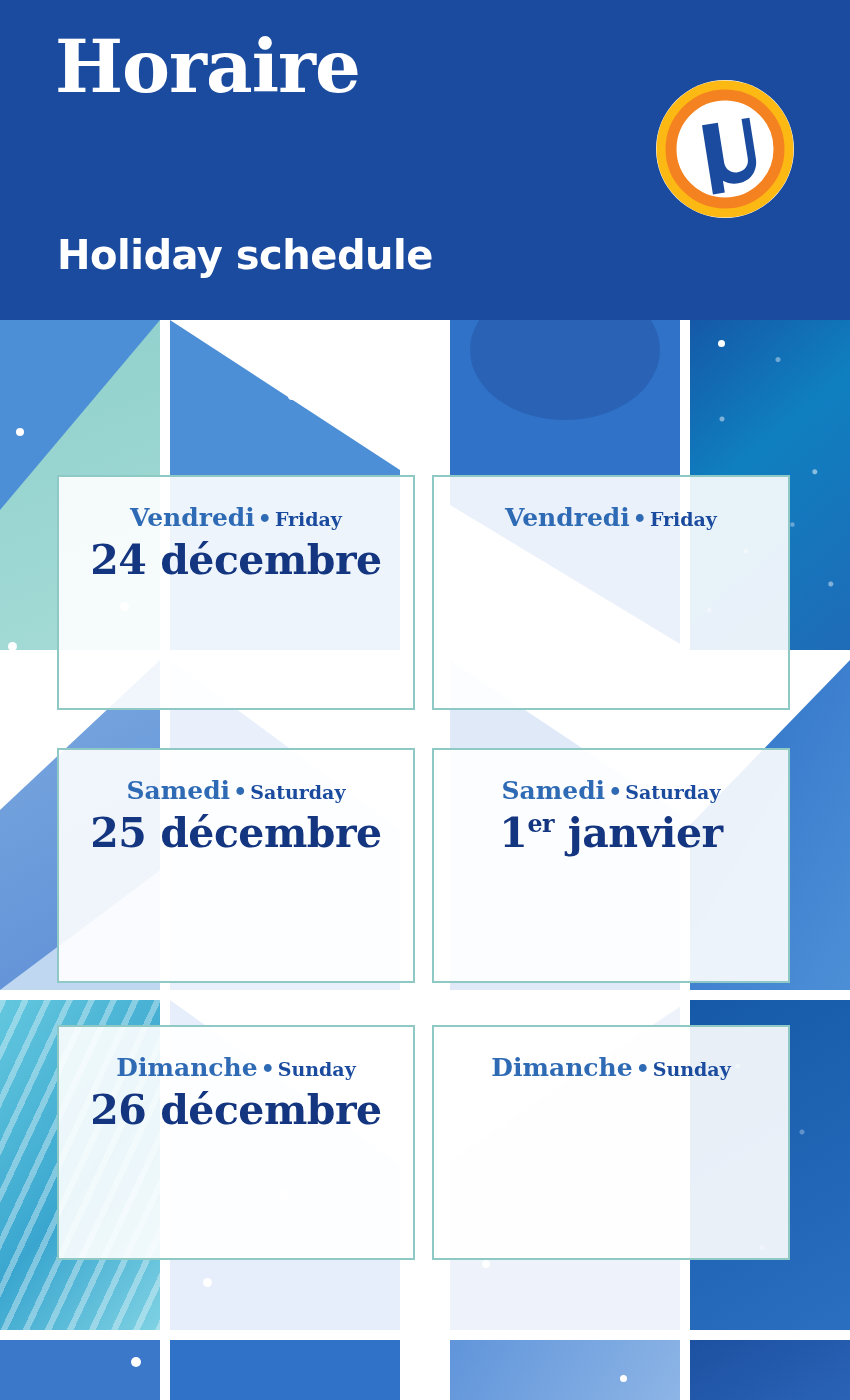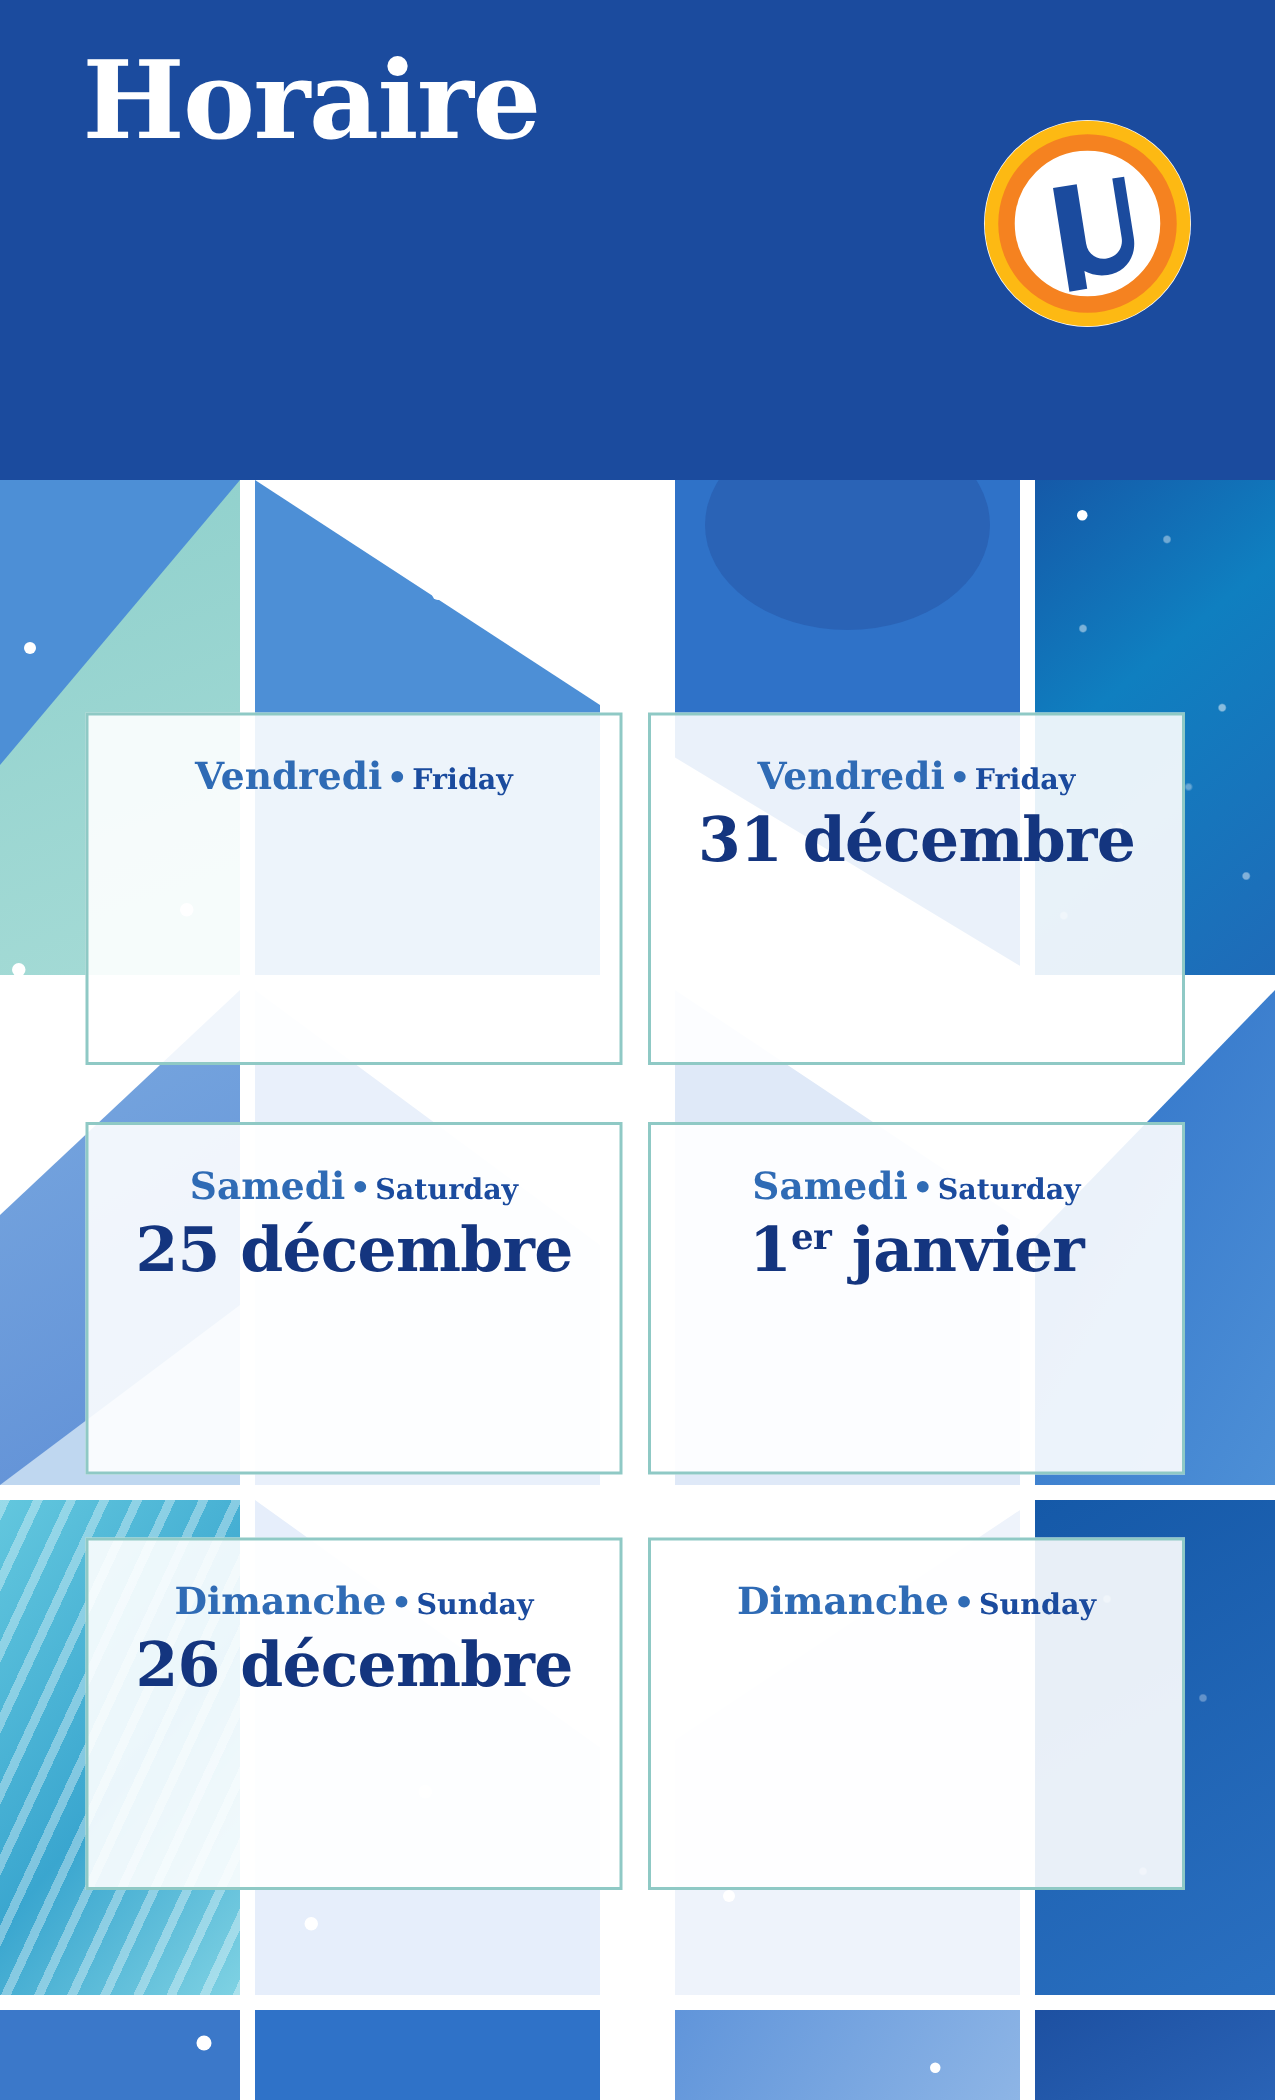--- a/index.html
+++ b/index.html
@@ -211,47 +211,48 @@
     <div class="dot" style="left:203px;top:958px;width:9px;height:9px;"></div>
     <div class="dot" style="left:131px;top:1037px;width:10px;height:10px;"></div>
     <div class="dot" style="left:482px;top:940px;width:8px;height:8px;"></div>
     <div class="dot" style="left:620px;top:1055px;width:7px;height:7px;"></div>
   </div>
 
   <div class="header">
     <div class="header-title">
       <span>Horaire</span>
     </div>
+    <div class="header-sub">Holiday schedule</div>
 
     <div class="logo">
       <svg width="142" height="142" viewBox="0 0 142 142" aria-hidden="true">
         <circle cx="71" cy="71" r="69" fill="#ffffff"></circle>
         <circle cx="71" cy="71" r="63" fill="none" stroke="#fdb913" stroke-width="11"></circle>
         <circle cx="71" cy="71" r="54" fill="none" stroke="#f58220" stroke-width="11"></circle>
         <circle cx="71" cy="71" r="46" fill="#ffffff"></circle>
         <g transform="rotate(-9 71 71)">
           <path d="M52 44 h16 v40 c0 7 5 12 12 12 s12 -5 12 -12 V44 h8 v41 c0 13 -9 22 -21 22 c-6 0 -11 -2 -15 -5 v12 h-12 Z" fill="#1b4b9e"></path>
         </g>
       </svg>
     </div>
   </div>
 
   <div class="cards">
 
     <div class="card" style="left:57px;top:155px;width:358px;height:235px;">
       <div class="card-day">
         <span>Vendredi</span><span class="bullet">•</span><span class="en">Friday</span>
       </div>
+      <div class="card-date">24 décembre</div>
     </div>
 
     <div class="card" style="left:432px;top:155px;width:358px;height:235px;">
       <div class="card-day">
         <span>Vendredi</span><span class="bullet">•</span><span class="en">Friday</span>
       </div>
-      <div class="card-date">31 décembre</div>
     </div>
 
     <div class="card" style="left:57px;top:428px;width:358px;height:235px;">
       <div class="card-day">
         <span>Samedi</span><span class="bullet">•</span><span class="en">Saturday</span>
       </div>
       <div class="card-date">25 décembre</div>
     </div>
 
     <div class="card" style="left:432px;top:428px;width:358px;height:235px;">

